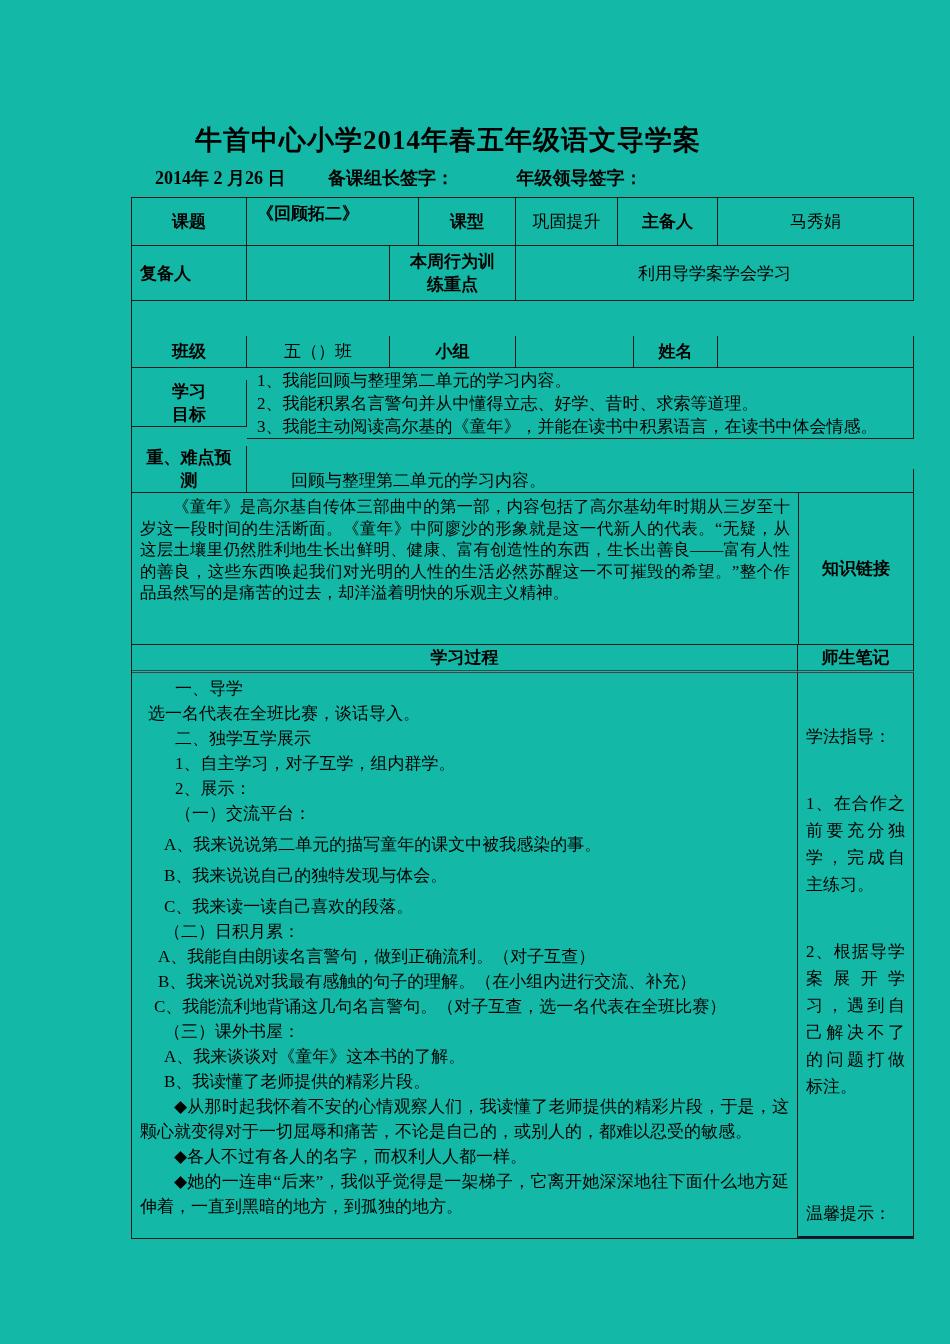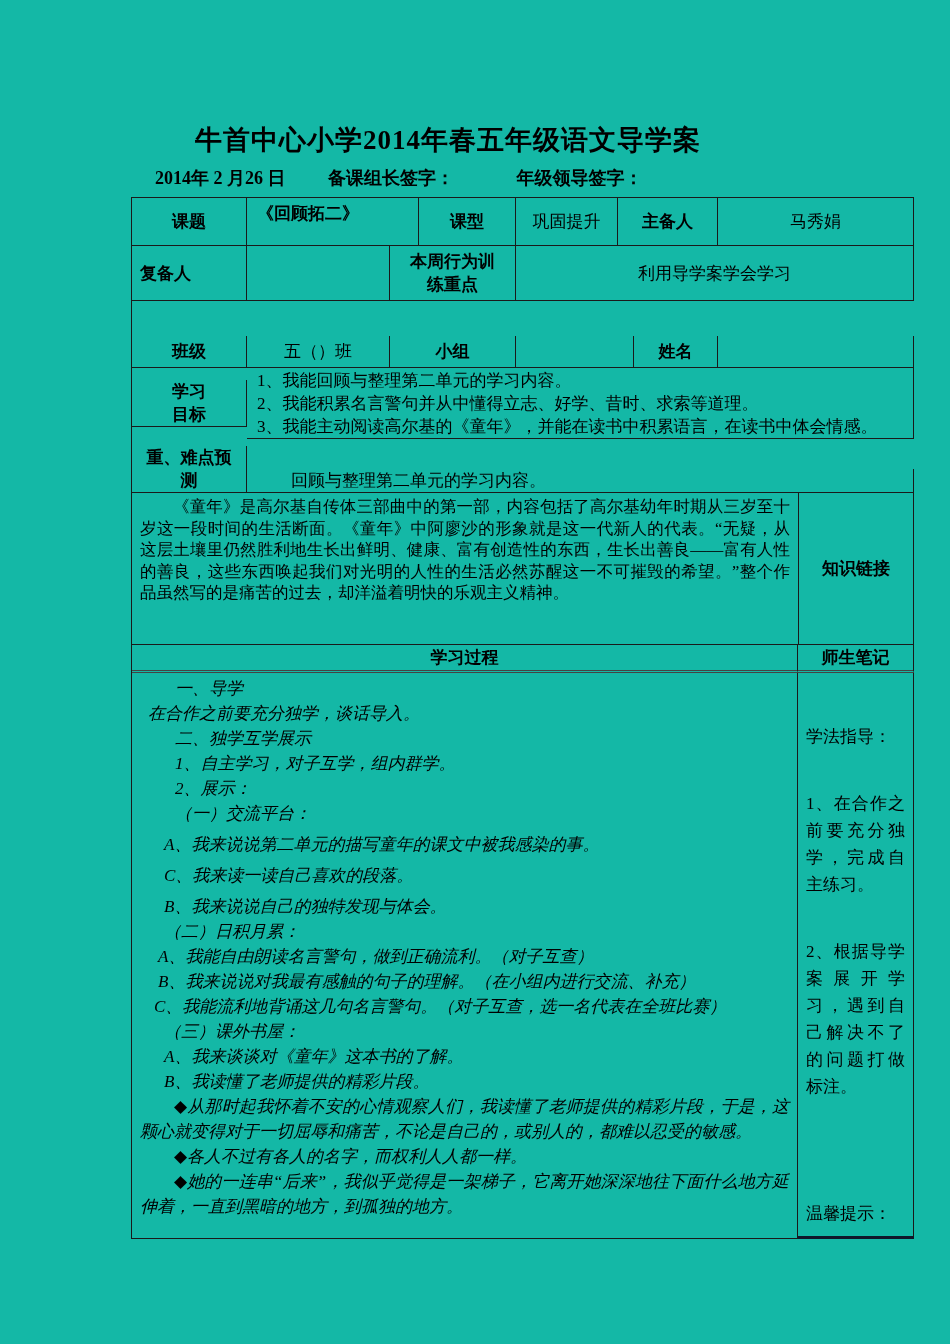--- a/index.html
+++ b/index.html
@@ -44,21 +44,21 @@
 
   .goal-cell{padding:1px 6px 0 10px;line-height:23px;}
   .diff-cell{padding-left:44px;}
   .know-cell{
     padding:3px 8px 0 8px;font-size:16.5px;line-height:21.6px;
     text-align:justify;text-justify:inter-character;text-indent:2em;
   }
   .dbl{border-bottom:3px double #444;}
 
   
-  .steps-cell{padding:3px 8px 0 8px;line-height:25px;font-style:italic;}
+  .steps-cell{padding:3px 8px 0 8px;line-height:25px;}
   .step{white-space:nowrap;}
   .ind-lg{padding-left:35px;}
   .ind-md{padding-left:24px;}
   .ind-xs{padding-left:18px;}
   .ind-xxs{padding-left:14px;}
   .ind-sm{padding-left:8px;}
   .gap{margin-top:6px;}
   .para{white-space:normal;text-indent:2em;text-align:justify;text-justify:inter-character;}
 
   
@@ -134,28 +134,28 @@
       </div>
 
       <div class="row r7">
         <div class="c ctr b dbl" style="width:666px">学习过程</div>
         <div class="c ctr b dbl" style="width:116px">师生笔记</div>
       </div>
 
       <div class="row r8">
         <div class="c steps-cell" style="width:666px">
           <div class="step ind-lg">一、导学</div>
-          <div class="step ind-sm">在合作之前要充分独学，谈话导入。</div>
+          <div class="step ind-sm">选一名代表在全班比赛，谈话导入。</div>
           <div class="step ind-lg">二、独学互学展示</div>
           <div class="step ind-lg">1、自主学习，对子互学，组内群学。</div>
           <div class="step ind-lg">2、展示：</div>
           <div class="step ind-lg">（一）交流平台：</div>
           <div class="step ind-md gap">A、我来说说第二单元的描写童年的课文中被我感染的事。</div>
+          <div class="step ind-md gap">B、我来说说自己的独特发现与体会。</div>
           <div class="step ind-md gap">C、我来读一读自己喜欢的段落。</div>
-          <div class="step ind-md gap">B、我来说说自己的独特发现与体会。</div>
           <div class="step ind-md">（二）日积月累：</div>
           <div class="step ind-xs">A、我能自由朗读名言警句，做到正确流利。（对子互查）</div>
           <div class="step ind-xs">B、我来说说对我最有感触的句子的理解。（在小组内进行交流、补充）</div>
           <div class="step ind-xxs">C、我能流利地背诵这几句名言警句。（对子互查，选一名代表在全班比赛）</div>
           <div class="step ind-md">（三）课外书屋：</div>
           <div class="step ind-md">A、我来谈谈对《童年》这本书的了解。</div>
           <div class="step ind-md">B、我读懂了老师提供的精彩片段。</div>
           <div class="step para">◆从那时起我怀着不安的心情观察人们，我读懂了老师提供的精彩片段，于是，这颗心就变得对于一切屈辱和痛苦，不论是自己的，或别人的，都难以忍受的敏感。</div>
           <div class="step para">◆各人不过有各人的名字，而权利人人都一样。</div>
           <div class="step para">◆她的一连串“后来”，我似乎觉得是一架梯子，它离开她深深地往下面什么地方延伸着，一直到黑暗的地方，到孤独的地方。</div>

